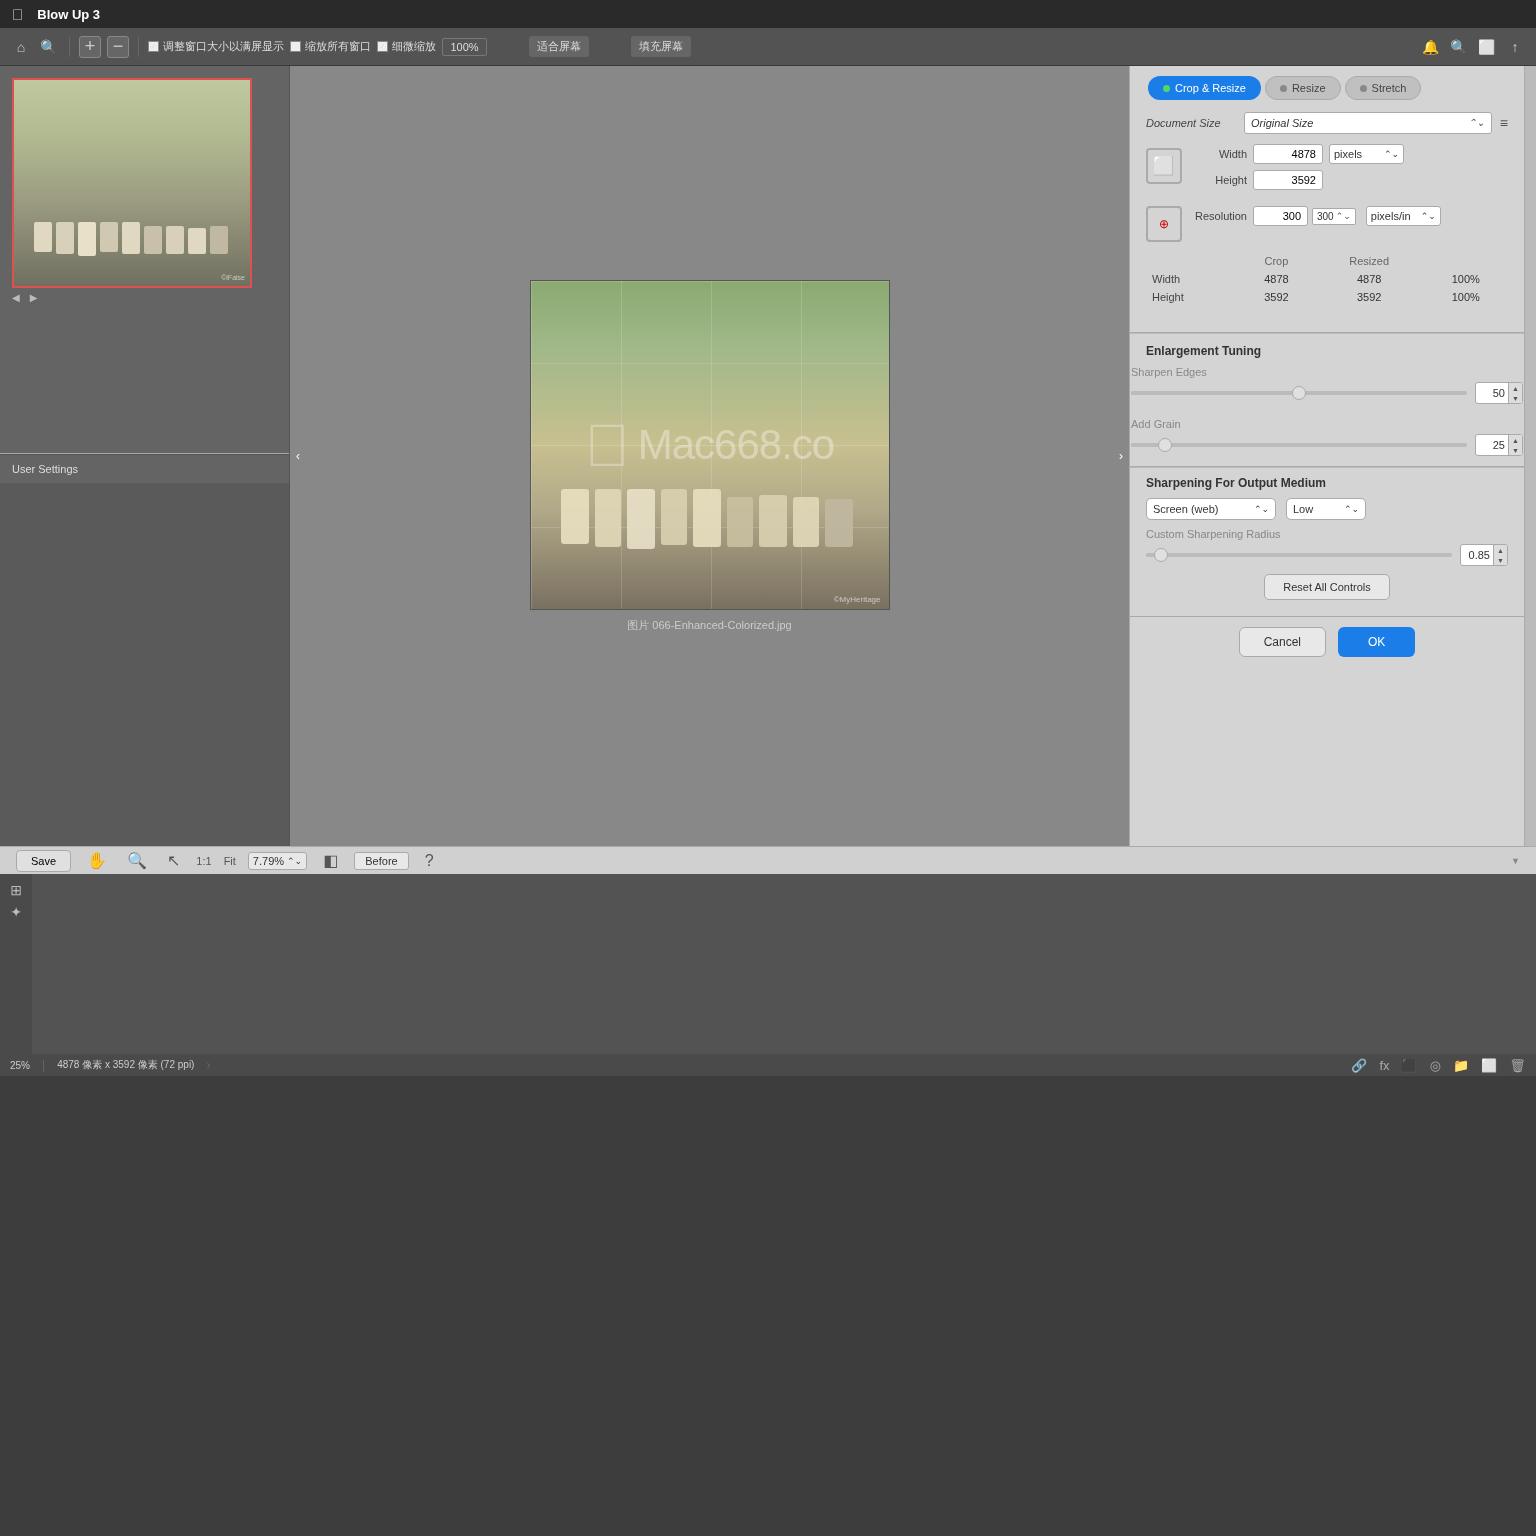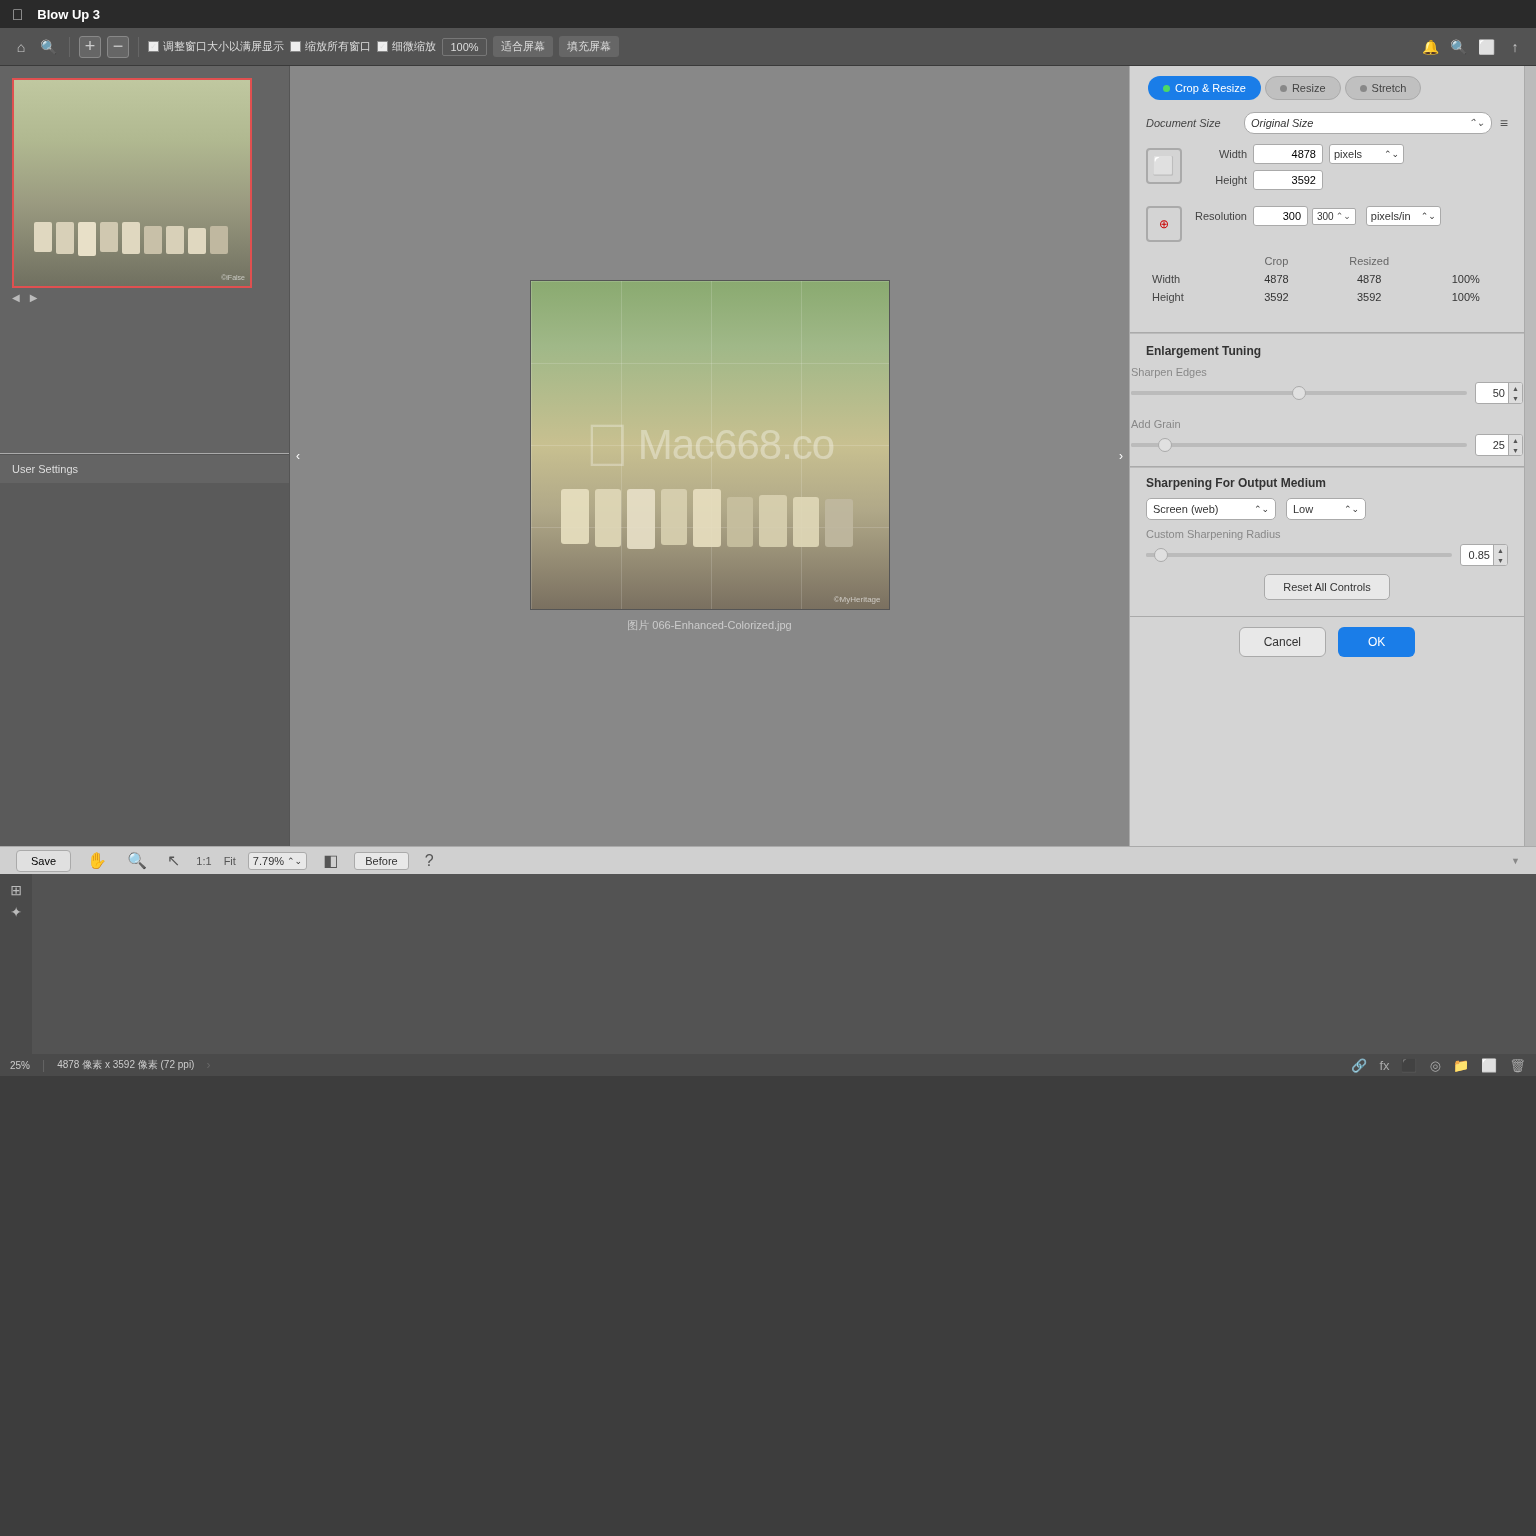--- a/index.html
+++ b/index.html
@@ -30,21 +30,21 @@
       border-bottom: 1px solid #3a3a3a;
     }
     .ps-toolbar-icon {
       width: 22px; height: 22px;
       display: flex; align-items: center; justify-content: center;
       color: #ccc; font-size: 14px; cursor: pointer;
     }
     .ps-toolbar-sep { width: 1px; height: 20px; background: #666; margin: 0 3px; }
     .ps-toolbar-checkbox { display: flex; align-items: center; gap: 4px; color: #ddd; font-size: 11px; cursor: pointer; }
     .ps-toolbar-btn {
-      background: #666; color: #ddd; border: none; padding: 3px 8px; font-size: 11px; border-radius: 3px; cursor: pointer;
+      background: #666; color: #ddd; border: none; padding: 3px 8px; font-size: 11px; border-radius: 3px; cursor: pointer; margin-left: 36px;
     }
     .ps-toolbar-pct { background: #555; color: #ddd; border: 1px solid #777; padding: 2px 6px; font-size: 11px; border-radius: 2px; width: 45px; text-align: center; }
 
     
     .window-titlebar {
       background: #c8c8c8;
       height: 28px;
       display: flex;
       align-items: center;
       justify-content: center;
@@ -212,21 +212,21 @@
     }
     .form-label {
       font-size: 11px;
       color: #444;
       min-width: 90px;
     }
     .doc-size-select {
       flex: 1;
       background: #fff;
       border: 1px solid #aaa;
-      border-radius: 10px;
+      border-radius: 3px;
       padding: 4px 6px;
       font-size: 11px;
       display: flex;
       justify-content: space-between;
     }
     .select-arrow { color: #555; font-size: 10px; }
     .menu-icon { font-size: 14px; color: #555; cursor: pointer; }
 
     .dims-section {
       display: flex;

